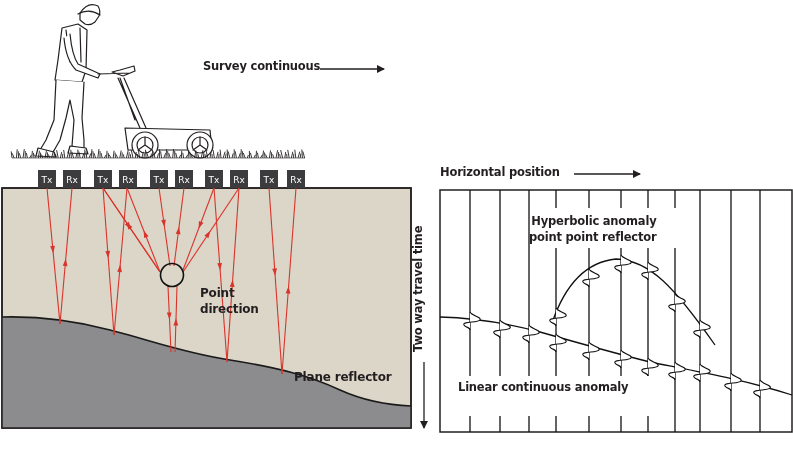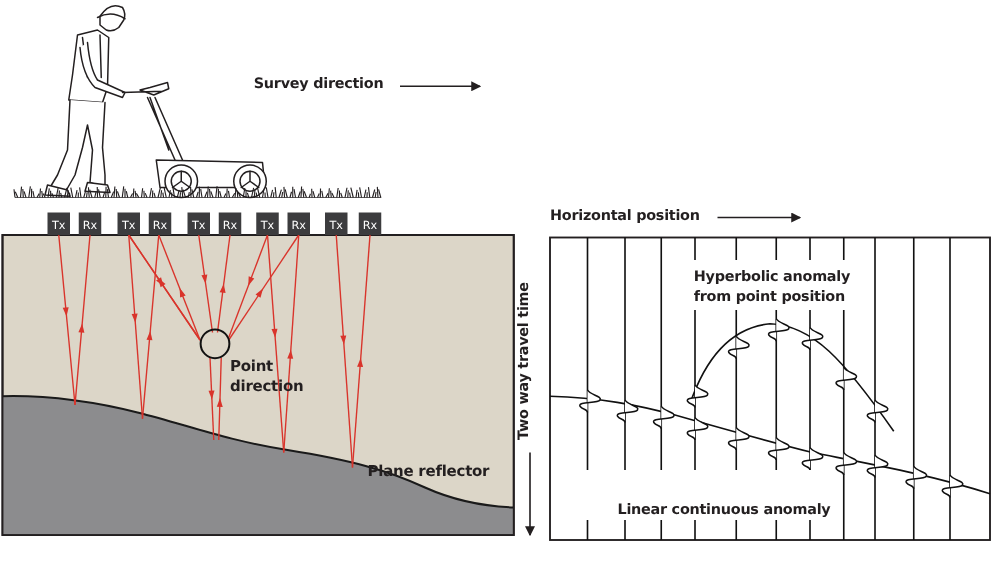--- a/index.html
+++ b/index.html
@@ -5,24 +5,24 @@
   html, body { margin:0; padding:0; background:#ffffff; }
   body { width:793px; height:452px; position:relative; overflow:hidden;
          font-family:"DejaVu Sans", sans-serif; }
   .lbl { position:absolute; font-family:"DejaVu Sans", sans-serif; color:#231f20;
          font-size:11.5px; white-space:nowrap; letter-spacing:-0.2px; }
   .lbl.bold { font-weight:bold; }
   #survey-label { left:203px; top:59px; }
   #hpos-label { left:440px; top:165px;text-align:right; }
   #twt-label { position:absolute; left:411px; top:232px; transform-origin:0 0;
                transform: rotate(-90deg) translate(-120px,0); }
-  #point-label { left:184px; top:285px; line-height:16px; font-size:12px; }
+  #point-label { left:200px; top:285px; line-height:16px; font-size:12px; }
   #plane-label { left:294px; top:370px; font-size:12px; }
-  #hyper-label { left:555px; top:213px; line-height:16px; text-align:left; }
-  #linear-label { left:458px; top:399px; line-height:16px;margin-left:36px; }
+  #hyper-label { left:529px; top:213px; line-height:16px; text-align:right; }
+  #linear-label { left:458px; top:379px; line-height:16px; }
   svg { position:absolute; left:0; top:0; }
 </style>
 </head>
 <body>
 
 <svg width="793" height="452" viewBox="0 0 793 452">
   <defs>
     <marker id="arrowBlack" markerWidth="8" markerHeight="8" refX="7" refY="4" orient="auto" markerUnits="userSpaceOnUse">
       <path d="M0,0 L8,4 L0,8 z" fill="#231f20"></path>
     </marker>
@@ -355,27 +355,27 @@
         <path d="M675,294 C677,298 687,299 685,302 C683,305 667,303 669,307 C671,310 675,309 675,312" fill="#ffffff" stroke="#111" stroke-width="1.2"></path>
         <path d="M700,320 C702,324 712,325 710,328 C708,331 692,329 694,333 C696,336 700,335 700,338" fill="#ffffff" stroke="#111" stroke-width="1.2"></path>
       </g>
   </g>
 
   <line x1="424" y1="362" x2="424" y2="428" stroke="#231f20" stroke-width="1.3" marker-end="url(#arrowBlack)"></line>
 
   <line x1="574" y1="174" x2="640" y2="174" stroke="#231f20" stroke-width="1.3" marker-end="url(#arrowBlack)"></line>
 </svg>
 
-<div class="lbl bold" id="survey-label">Survey direction</div>
+<div class="lbl bold" id="survey-label">Survey continuous</div>
 <div class="lbl bold" id="hpos-label">Horizontal position</div>
 <div class="lbl bold" id="twt-label">Two way travel time</div>
 <div class="lbl bold" id="point-label">
   <div>Point</div>
   <div>direction</div>
 </div>
 <div class="lbl bold" id="plane-label">Plane reflector</div>
 <div class="lbl bold" id="hyper-label">
   <div>Hyperbolic anomaly</div>
-  <div>from point position</div>
+  <div>point point reflector</div>
 </div>
 <div class="lbl bold" id="linear-label">
   <div>Linear continuous anomaly</div>
 </div>
 
 </body></html>

